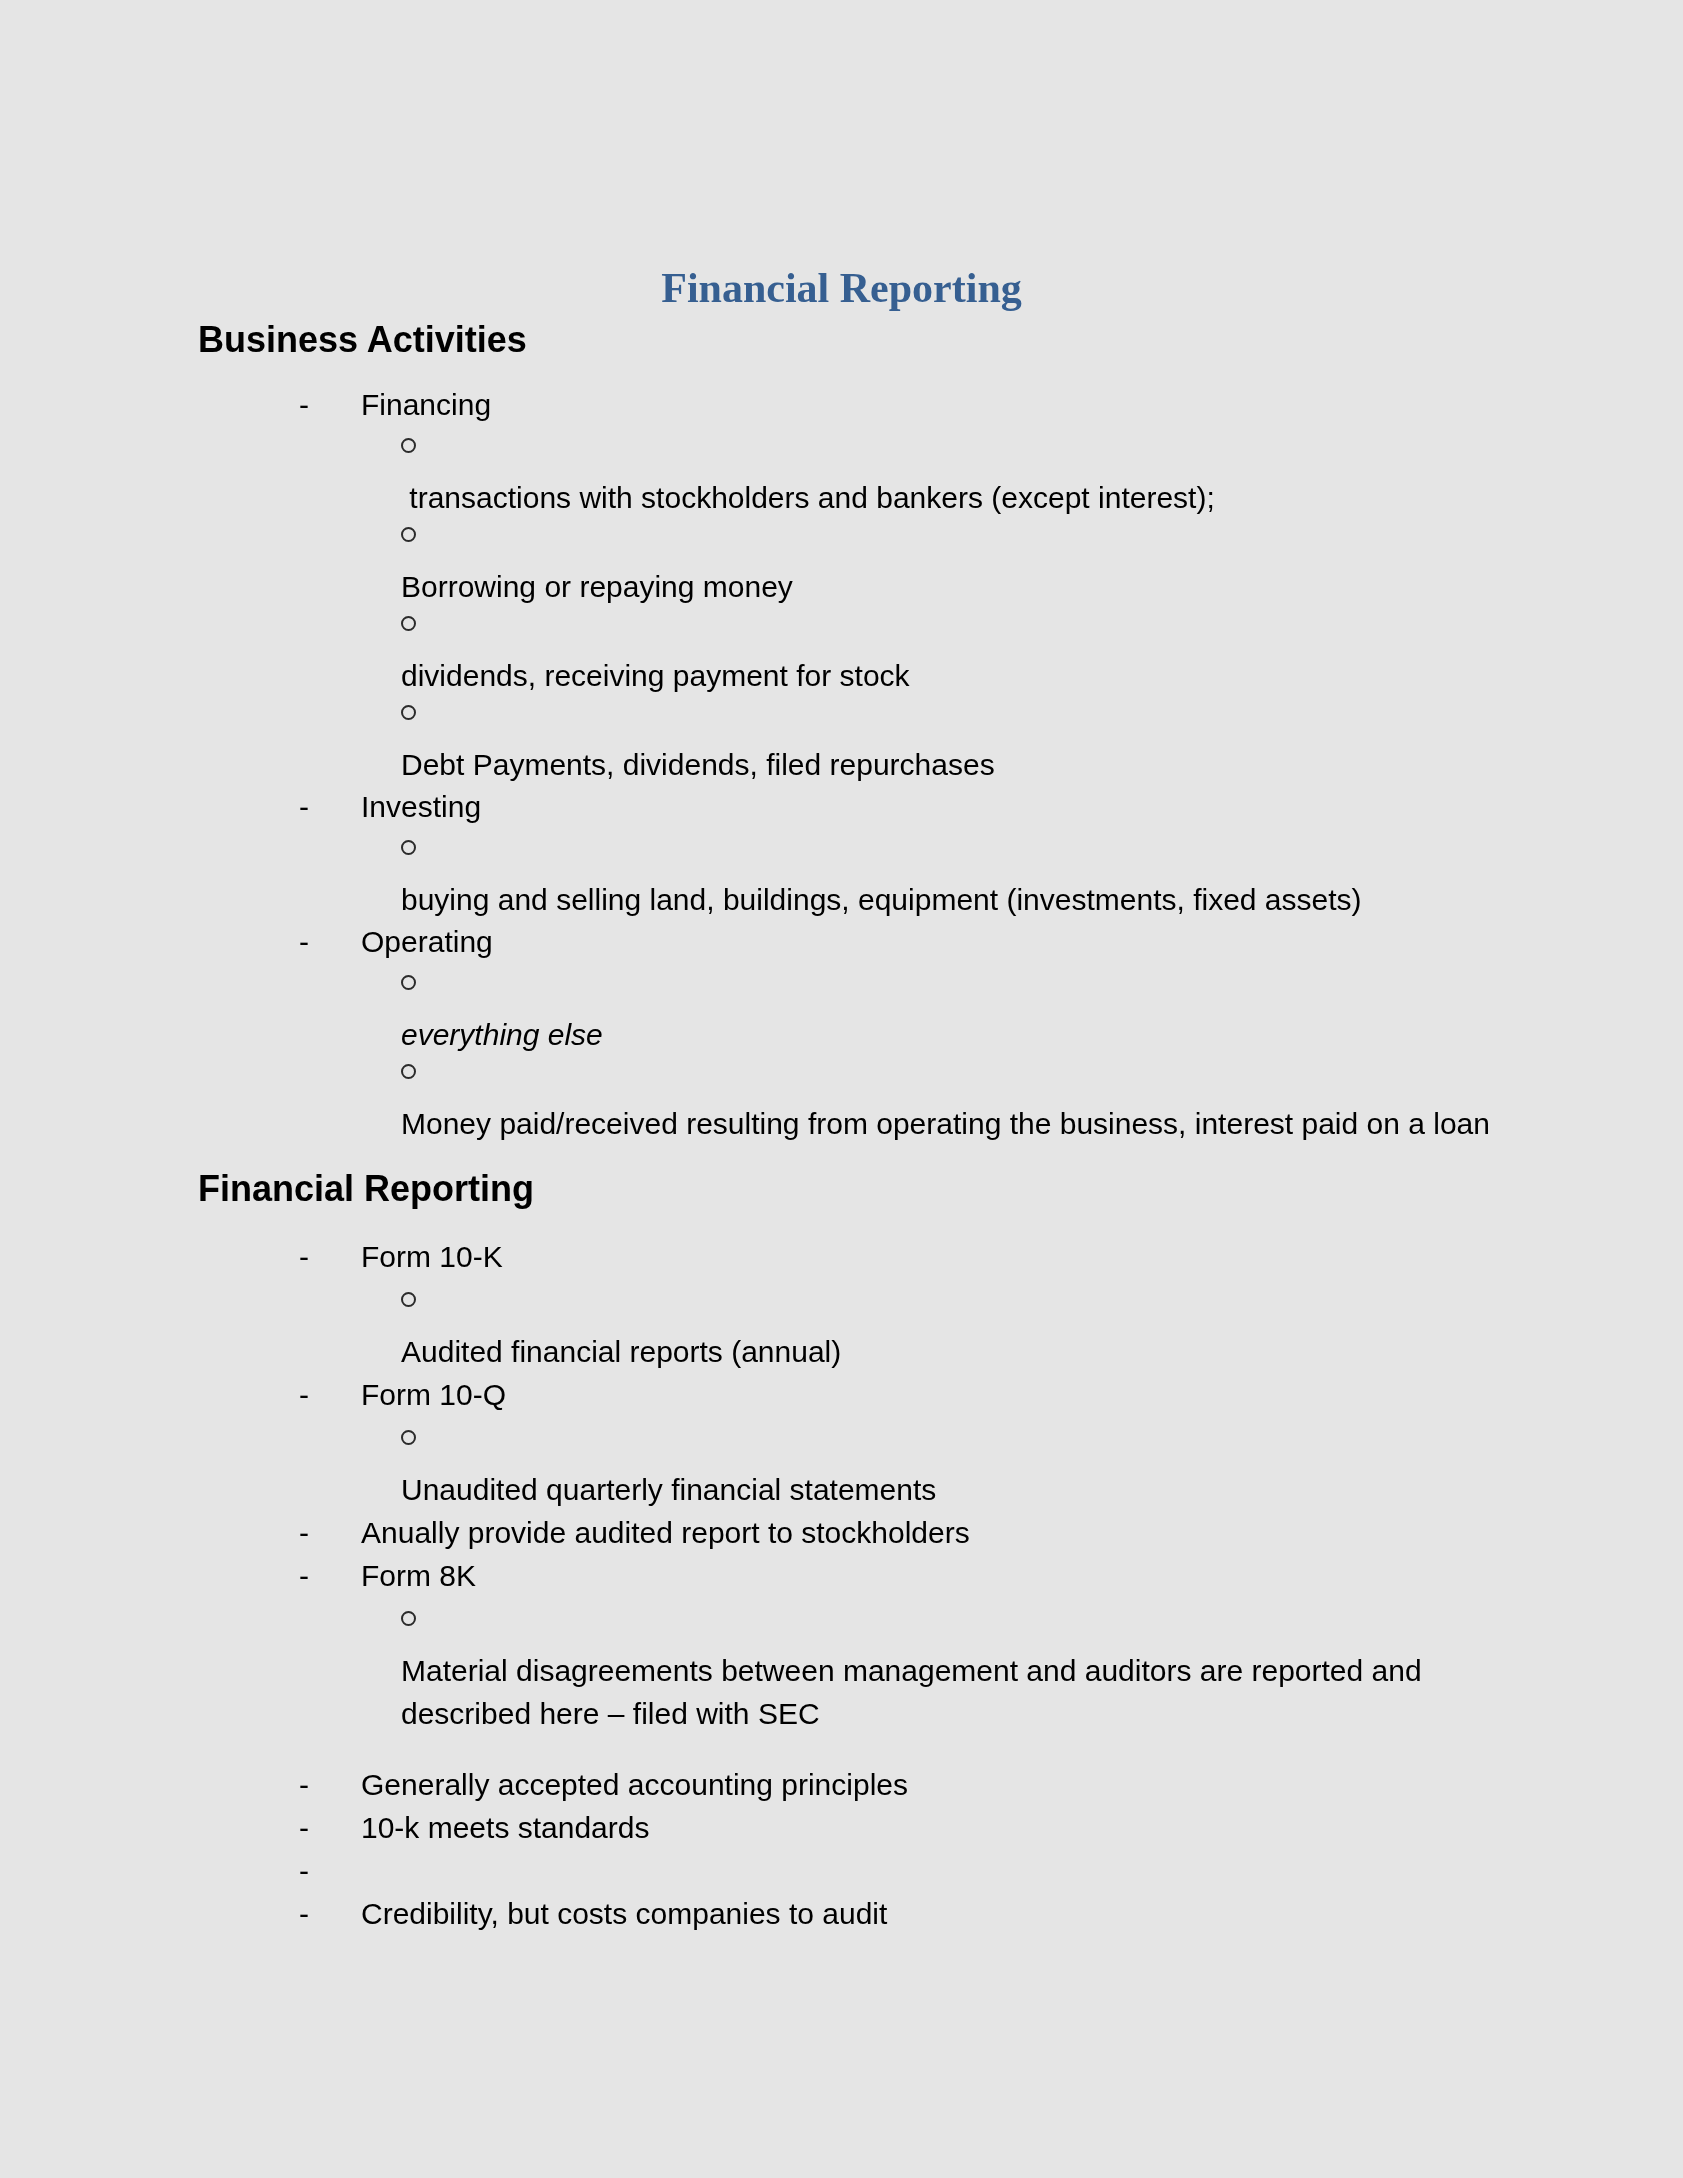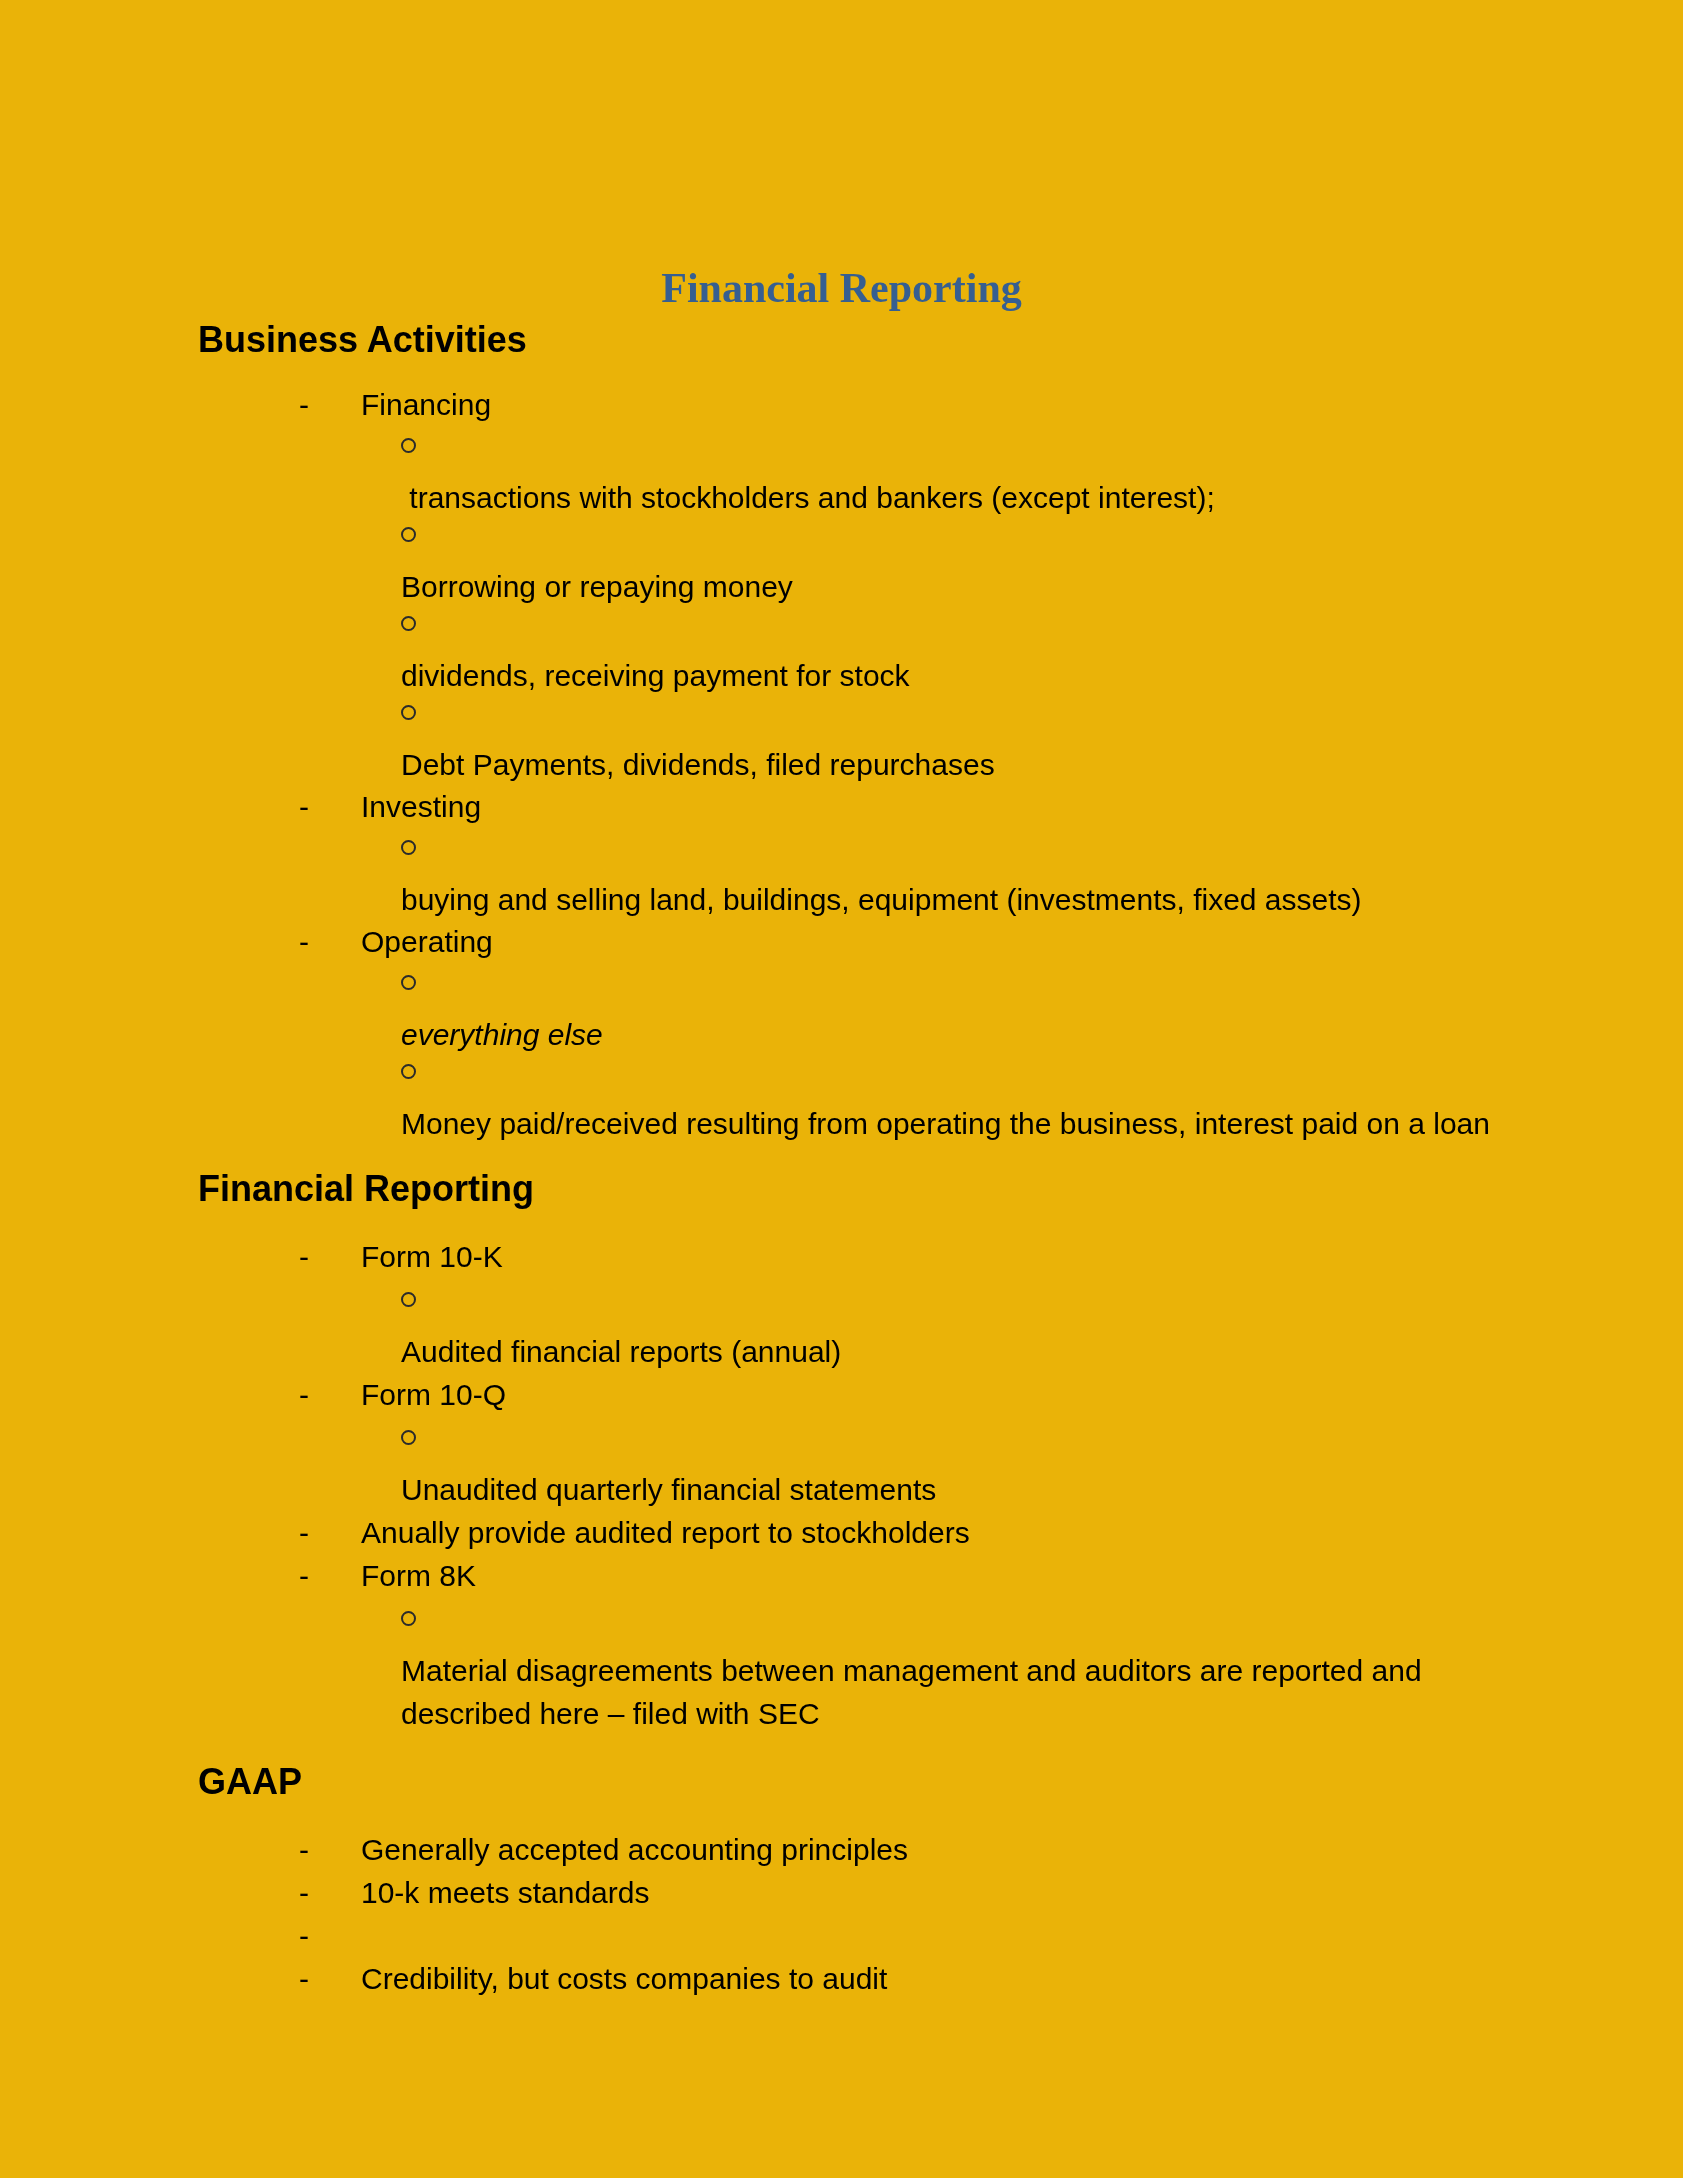--- a/index.html
+++ b/index.html
@@ -1,21 +1,21 @@
 <!DOCTYPE html>
 <html><head>
 <meta charset="utf-8">
 <style>
   html, body { margin: 0; padding: 0; background: #ffffff; }
   .page {
     position: relative;
     width: 1683px;
     height: 2178px;
     box-sizing: border-box;
-    background: #eab308;
+    background: #e5e5e5;
     padding: 265px 59px 0 198px;
     font-family: "Liberation Sans", sans-serif;
     font-size: 30px;
     line-height: 37px;
     color: #000000;
   }
   .doc-title {
     width: 1287px;
     margin: 0;
     text-align: center;
@@ -138,21 +138,20 @@
       <span class="marker">-</span>
       <span class="txt bold">Form 8K</span>
     </div>
     <div class="line l2">
       <span class="marker"><i class="circle-glyph"></i></span>
       <span class="txt"><span>Material disagreements between management and auditors are reported and</span><br><span>described here – filed with </span><span class="bold">SEC</span></span>
     </div>
   </section>
 
   <section class="section sec3">
-    <h2 class="section-heading">GAAP</h2>
 
     <div class="line l1">
       <span class="marker">-</span>
       <span class="txt">Generally accepted accounting principles</span>
     </div>
     <div class="line l1">
       <span class="marker">-</span>
       <span class="txt">10-k meets standards</span>
     </div>
     <div class="line l1">

